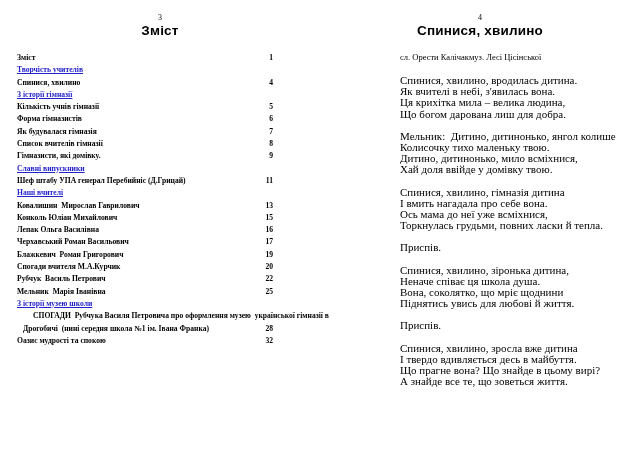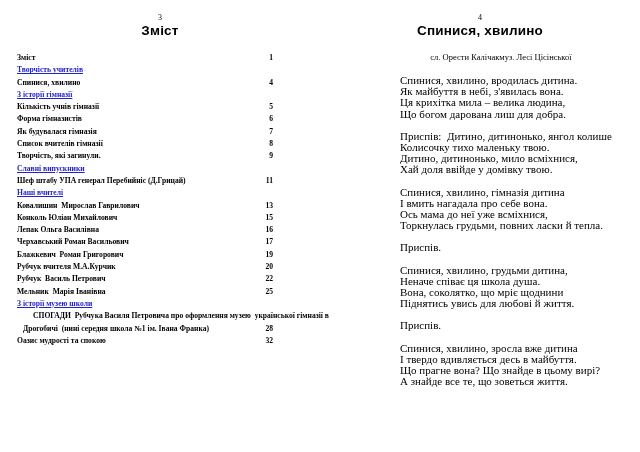--- a/index.html
+++ b/index.html
@@ -55,21 +55,21 @@
   .toc-page {
     font-weight:bold;
     font-size:7.6px;
     text-align:right;
     min-width:10px;
   }
 
   
   .credits {
     display:flex;
-    justify-content:center;
+    justify-content:flex-start;
     margin:14px 38px 0 80px;
     font-size:8.5px;
     line-height:10px;
   }
   .poem {
     margin:13px 0 0 80px;
   }
   .stanza { margin-bottom:11px; }
   .poem-line {
     font-size:11px;
@@ -110,21 +110,21 @@
         </div>
         <div class="toc-row">
           <span class="toc-label">Як будувалася гімназія</span>
           <span class="toc-page">7</span>
         </div>
         <div class="toc-row">
           <span class="toc-label">Список вчителів гімназії</span>
           <span class="toc-page">8</span>
         </div>
         <div class="toc-row">
-          <span class="toc-label">Творчість, які загинули.</span>
+          <span class="toc-label">Гімназисти, які домівку.</span>
           <span class="toc-page">9</span>
         </div>
         <div class="toc-row">
           <span class="toc-label link">Славні випускники</span>
         </div>
         <div class="toc-row">
           <span class="toc-label">Шеф штабу УПА генерал Перебийніс (Д.Грицай)</span>
           <span class="toc-page">11</span>
         </div>
         <div class="toc-row">
@@ -144,21 +144,21 @@
         </div>
         <div class="toc-row">
           <span class="toc-label">Черхавський Роман Васильович</span>
           <span class="toc-page">17</span>
         </div>
         <div class="toc-row">
           <span class="toc-label">Блажкевич  Роман Григорович</span>
           <span class="toc-page">19</span>
         </div>
         <div class="toc-row">
-          <span class="toc-label">Рубчук вчителя М.А.Курчик</span>
+          <span class="toc-label">Спогади вчителя М.А.Курчик</span>
           <span class="toc-page">20</span>
         </div>
         <div class="toc-row">
           <span class="toc-label">Рубчук  Василь Петрович</span>
           <span class="toc-page">22</span>
         </div>
         <div class="toc-row">
           <span class="toc-label">Мельник  Марія Іванівна</span>
           <span class="toc-page">25</span>
         </div>
@@ -182,41 +182,41 @@
   <div class="page">
     <div class="pageno">4</div>
     <div class="page-title">Спинися, хвилино</div>
     <div class="credits">
       <span>сл. Орести Калічак</span>
       <span>муз. Лесі Цісінської</span>
     </div>
     <div class="poem">
         <div class="stanza">
           <div class="poem-line">Спинися, хвилино, вродилась дитина.</div>
-          <div class="poem-line">Як майбуття в небі, з'явилась вона.</div>
+          <div class="poem-line">Як вчителі в небі, з'явилась вона.</div>
           <div class="poem-line">Ця крихітка мила – велика людина,</div>
           <div class="poem-line">Що богом дарована лиш для добра.</div>
         </div>
         <div class="stanza">
-          <div class="poem-line">Приспів:  Дитино, дитинонько, янгол колише</div>
+          <div class="poem-line">Мельник:  Дитино, дитинонько, янгол колише</div>
           <div class="poem-line">Колисочку тихо маленьку твою.</div>
           <div class="poem-line">Дитино, дитинонько, мило всміхнися,</div>
           <div class="poem-line">Хай доля ввійде у домівку твою.</div>
         </div>
         <div class="stanza">
           <div class="poem-line">Спинися, хвилино, гімназія дитина</div>
           <div class="poem-line">І вмить нагадала про себе вона.</div>
           <div class="poem-line">Ось мама до неї уже всміхнися,</div>
           <div class="poem-line">Торкнулась грудьми, повних ласки й тепла.</div>
         </div>
         <div class="stanza">
           <div class="poem-line">Приспів.</div>
         </div>
         <div class="stanza">
-          <div class="poem-line">Спинися, хвилино, грудьми дитина,</div>
+          <div class="poem-line">Спинися, хвилино, зіронька дитина,</div>
           <div class="poem-line">Неначе співає ця школа душа.</div>
           <div class="poem-line">Вона, соколятко, що мріє щоднини</div>
           <div class="poem-line">Піднятись увись для любові й життя.</div>
         </div>
         <div class="stanza">
           <div class="poem-line">Приспів.</div>
         </div>
         <div class="stanza">
           <div class="poem-line">Спинися, хвилино, зросла вже дитина</div>
           <div class="poem-line">І твердо вдивляється десь в майбуття.</div>

